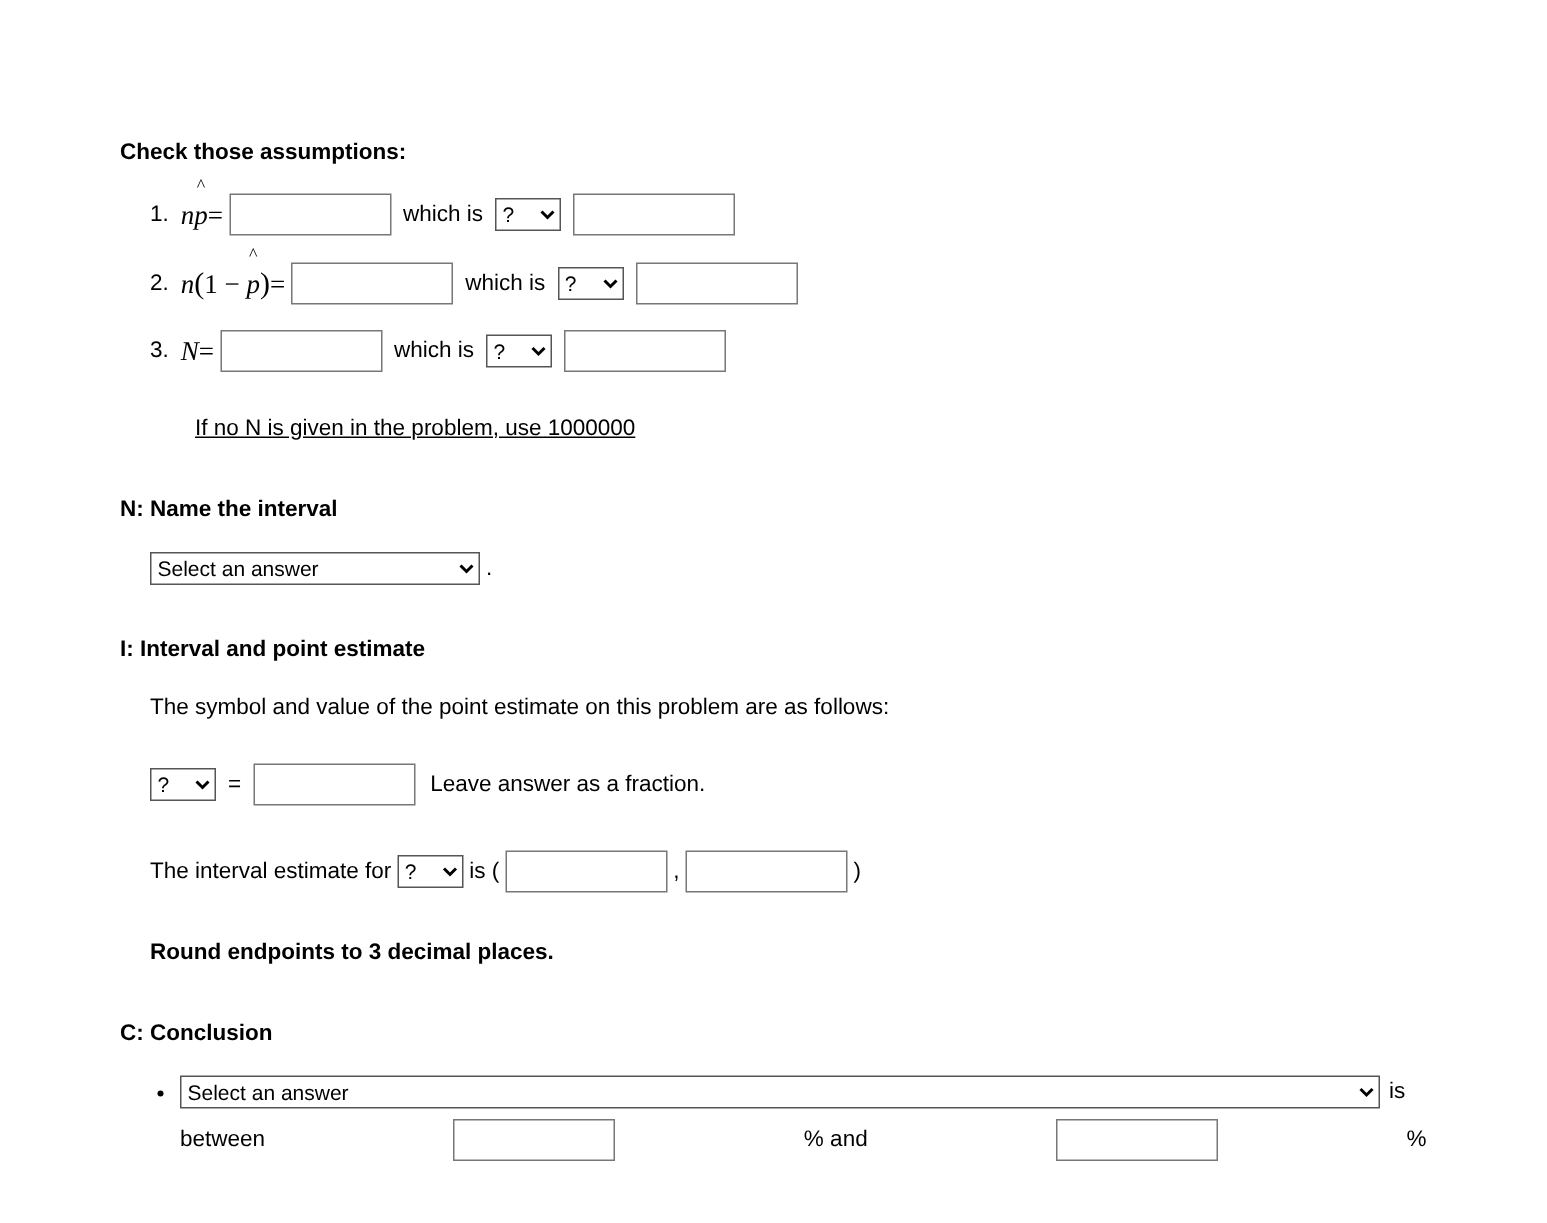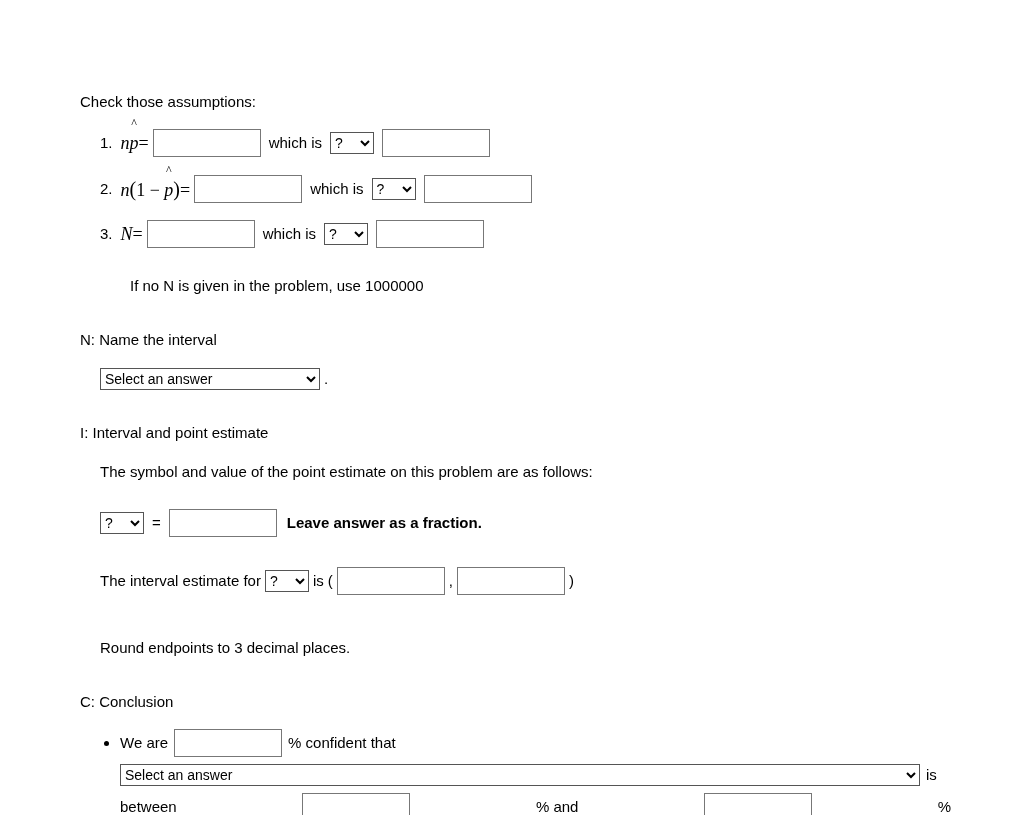--- a/index.html
+++ b/index.html
@@ -5,21 +5,21 @@
   body {
     font-family: Verdana, Geneva, sans-serif;
     font-size: 15px;
     color: #000;
     background: #fff;
     margin: 0;
     padding: 60px 80px 40px 80px;
     line-height: 1.6;
   }
   .section-title {
-    font-weight: normal;
+    font-weight: bold;
     margin-top: 30px;
     margin-bottom: 15px;
   }
   .row {
     margin: 15px 0 15px 20px;
     display: flex;
     align-items: center;
     flex-wrap: nowrap;
     gap: 4px;
   }
@@ -129,66 +129,61 @@
     <span>N</span><span style="font-style:normal">=</span>
   </span>
   <input type="text" style="">
   <span style="margin:0 4px;">which is</span>
   <select class="small">
     <option>?</option>
   </select>
   <input type="text" style="margin-left: 4px;">
 </div>
 
-<div class="indent-more" style="margin-top:25px;">If no N is given in the problem, use 1000000</div>
+<div class="indent-more" style="margin-top:25px;text-decoration:underline;">If no N is given in the problem, use 1000000</div>
 
 <div class="section-title">N: Name the interval</div>
 <div class="row">
   <select class="wide">
     <option>Select an answer</option>
   </select>
   <span>.</span>
 </div>
 
 <div class="section-title">I: Interval and point estimate</div>
 <div class="indent" style="margin-bottom:25px;">The symbol and value of the point estimate on this problem are as follows:</div>
 
 <div class="row">
   <select class="small">
     <option>?</option>
   </select>
   <span style="margin:0 4px;">=</span>
   <input type="text" style="">
-  <span style="font-weight:bold;margin-left:6px;">Leave answer as a fraction.</span>
+  <span style="font-weight:normal;margin-left:6px;">Leave answer as a fraction.</span>
 </div>
 
 <div class="row" style="margin-top:30px;">
   <span>The interval estimate for</span>
   <select class="small">
     <option>?</option>
   </select>
   <span>is</span>
   <span>(</span>
   <input type="text" style="">
   <span>,</span>
   <input type="text" style="">
   <span>)</span>
 </div>
 
-<div class="indent" style="font-weight:normal;margin-top:41px;">Round endpoints to 3 decimal places.</div>
+<div class="indent" style="font-weight:bold;margin-top:28px;">Round endpoints to 3 decimal places.</div>
 
 <div class="section-title">C: Conclusion</div>
 
 <ul class="bullet">
   <li>
-    <div class="cl-row">
-      <span>We are</span>
-      <input type="text" style="">
-      <span>% confident that</span>
-    </div>
     <div class="cl-row" style="margin-top:6px;flex-wrap:nowrap;">
       <select class="full">
         <option>Select an answer</option>
       </select>
       <span>is</span>
     </div>
     <div class="cl-row" style="margin-top:6px;justify-content:space-between;">
       <span>between</span>
       <input type="text" style="">
       <span>% and</span>

